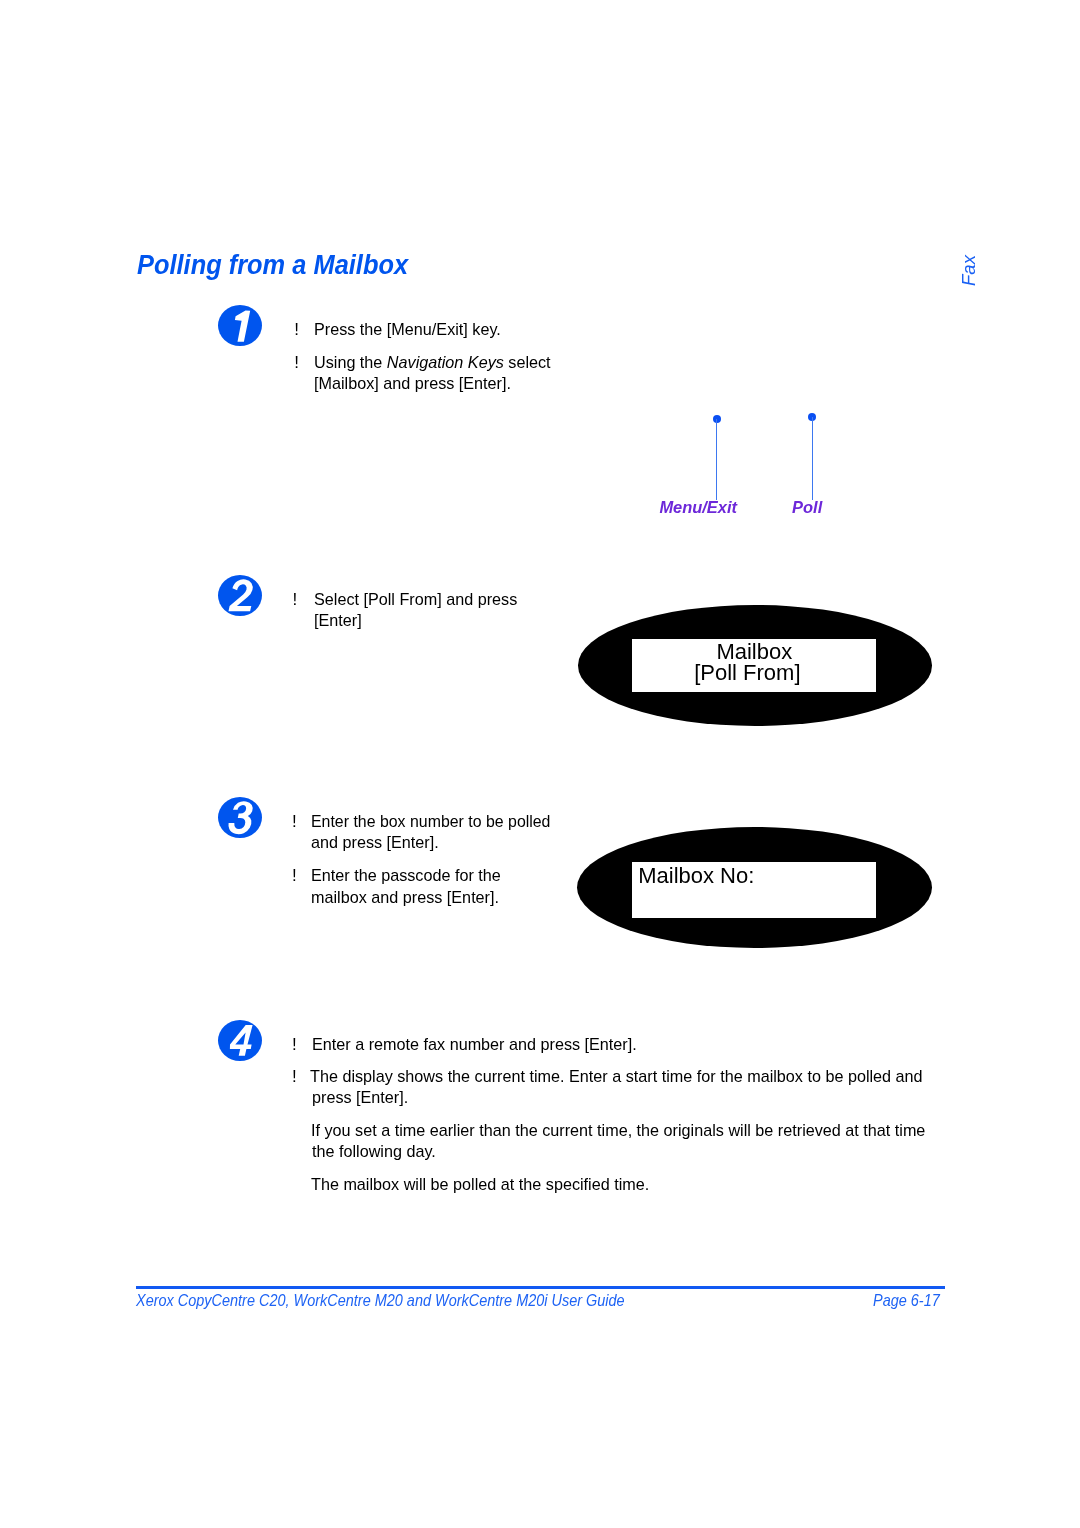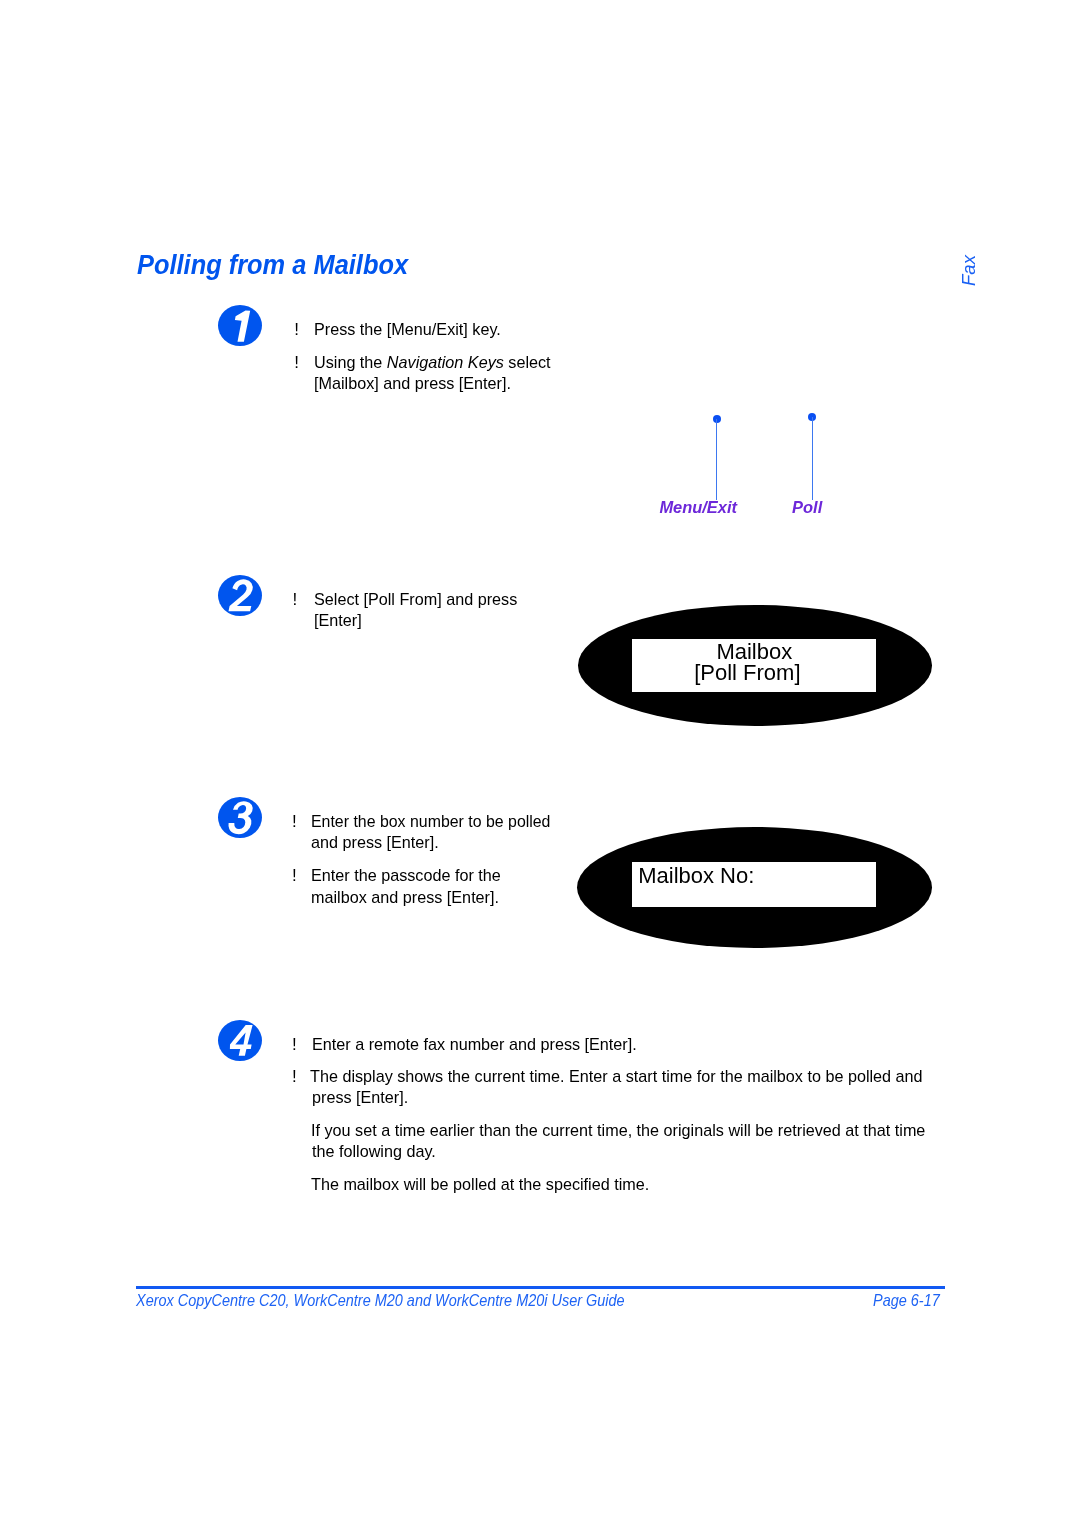--- a/index.html
+++ b/index.html
@@ -166,21 +166,21 @@
   <div class="lcd" style="left:578px;top:605px;width:354px;height:120.6px">
     <div class="ellipse"></div>
     <div class="screen" style="left:53.9px;top:33.9px;width:244.4px;height:53.2px">
       <div class="ln" style="left:84.5px;top:2.0px">Mailbox</div>
       <div class="ln" style="left:62.3px;top:23.3px">[Poll From]</div>
     </div>
   </div>
 
   <div class="lcd" style="left:577px;top:827px;width:355px;height:121px">
     <div class="ellipse"></div>
-    <div class="screen" style="left:55.4px;top:35.1px;width:243.2px;height:45px">
+    <div class="screen" style="left:55.4px;top:35.1px;width:243.2px;height:56px">
       <div class="ln" style="left:5.8px;top:2.6px">Mailbox No:</div>
     </div>
   </div>
 
   <div id="footer-rule"></div>
   <div id="footer-left">Xerox CopyCentre C20, WorkCentre M20 and WorkCentre M20i User Guide</div>
   <div id="footer-right"><span>Page </span><b>6-17</b></div>
 
 </div>
 

